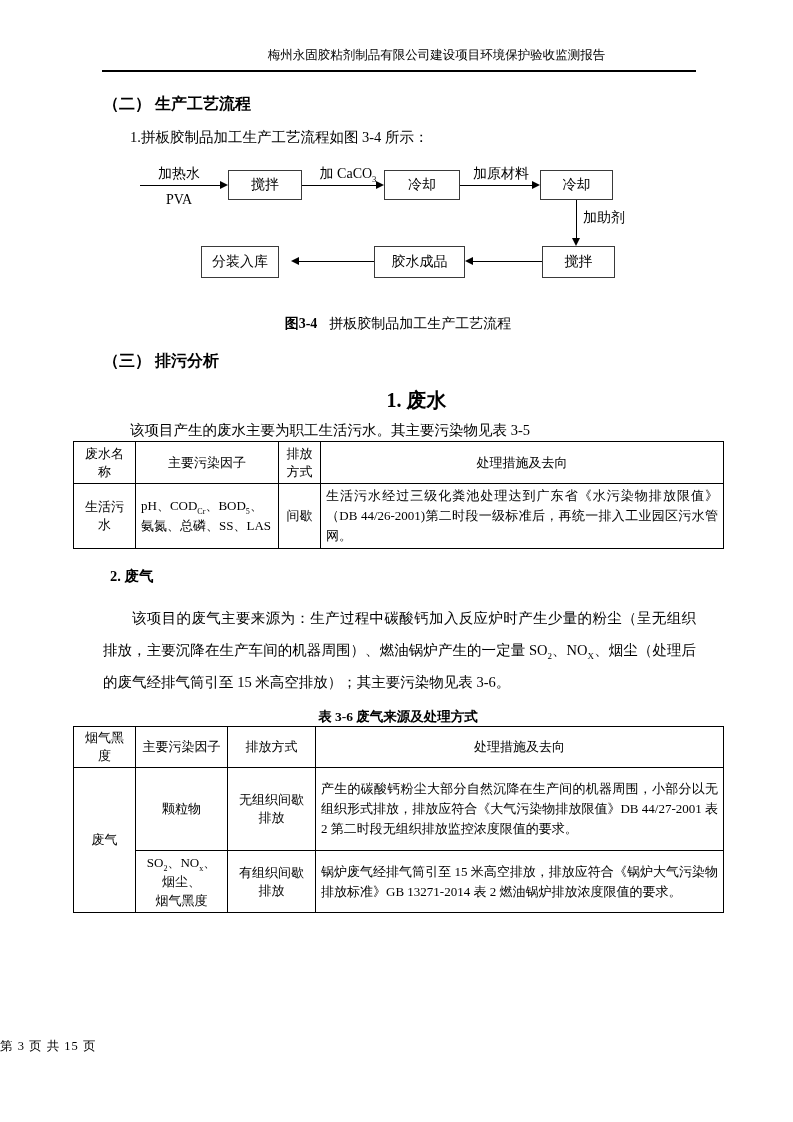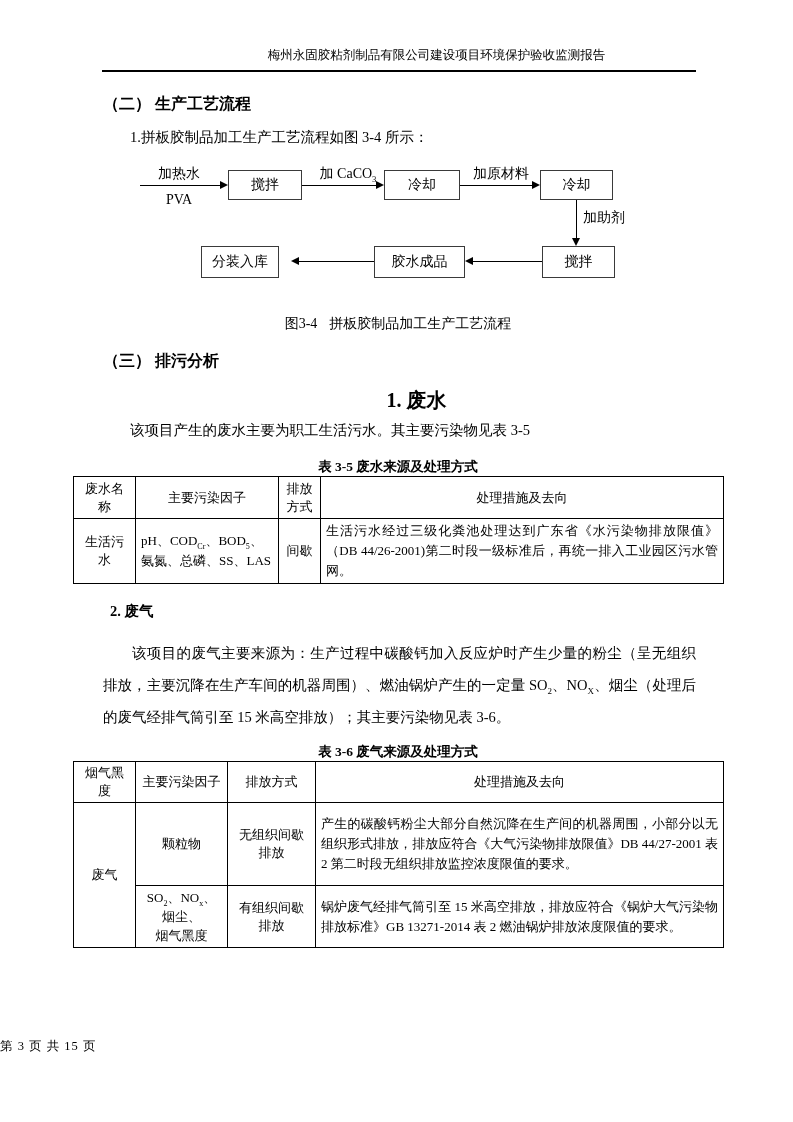--- a/index.html
+++ b/index.html
@@ -36,21 +36,21 @@
   .hline{position:absolute;border-top:1.5px solid #000;height:0;}
   .vline{position:absolute;border-left:1.5px solid #000;width:0;}
   .tri-right{position:absolute;width:0;height:0;border-left:8px solid #000;
              border-top:4.5px solid transparent;border-bottom:4.5px solid transparent;}
   .tri-left{position:absolute;width:0;height:0;border-right:8px solid #000;
             border-top:4.5px solid transparent;border-bottom:4.5px solid transparent;}
   .tri-down{position:absolute;width:0;height:0;border-top:8px solid #000;
             border-left:4.5px solid transparent;border-right:4.5px solid transparent;}
 
   .figcap{margin-top:30px;text-align:center;font-size:14px;line-height:18px;}
-  .figcap .cap-label{font-weight:normal;}
+  .figcap .cap-label{font-weight:bold;}
   .figcap .cap-text{margin-left:12px;}
 
   .tbl-cap{margin-top:18px;text-align:center;font-size:13.5px;font-weight:bold;line-height:17px;}
   .tbl-cap36{margin-top:10px;text-align:center;font-size:13.5px;font-weight:bold;line-height:17px;}
 
   table.doc{border-collapse:collapse;table-layout:fixed;width:650px;margin-top:1px;
             font-size:13px;}
   table.doc th,table.doc td{border:1.5px solid #000;vertical-align:middle;
             padding:2px 5px;box-sizing:border-box;font-weight:normal;}
   table.doc th{text-align:center;}
@@ -118,21 +118,20 @@
 
     <div class="figcap">
       <span class="cap-label">图3-4</span><span class="cap-text">拼板胶制品加工生产工艺流程</span>
     </div>
 
     <div class="h-sec3">（三） 排污分析</div>
 
     <div class="h-sub">1. 废水</div>
     <div class="p-ws">该项目产生的废水主要为职工生活污水。其主要污染物见表 3-5</div>
 
-    <div class="tbl-cap">表 3-5 废水来源及处理方式</div>
     <table class="doc">
       <colgroup>
           <col style="width:62px">
           <col style="width:143px">
           <col style="width:42px">
           <col style="width:403px">
         </colgroup>
       <tbody>
           <tr class="t35-h">
         <th>废水名称</th>

